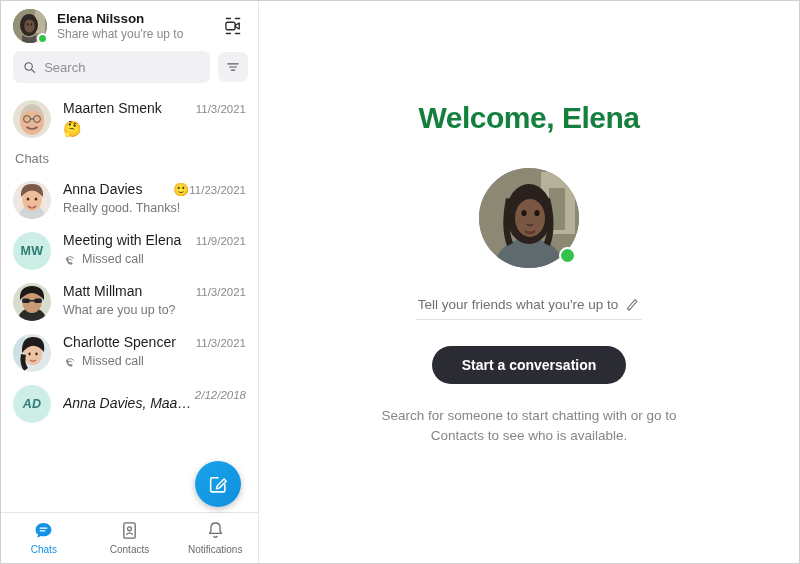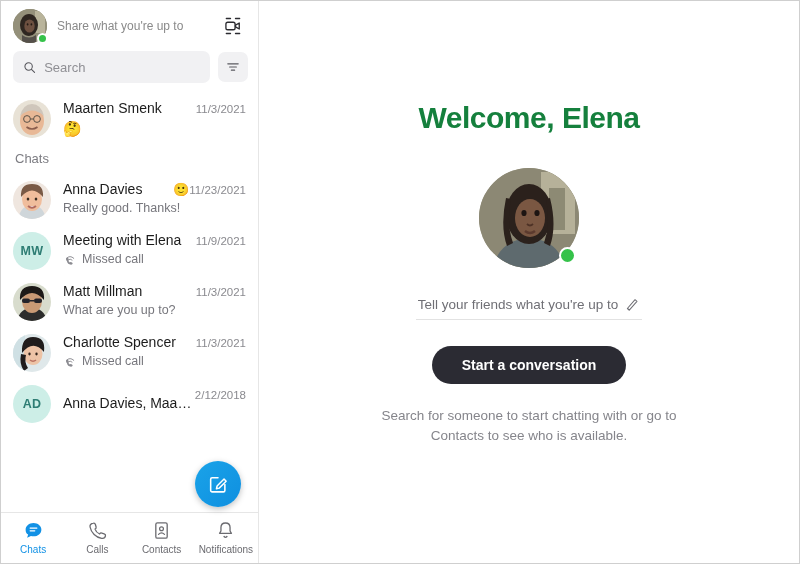--- a/index.html
+++ b/index.html
@@ -249,20 +249,21 @@
             <ellipse cx="16" cy="16" rx="9" ry="11" fill="#2e2620"></ellipse>
             <ellipse cx="16.5" cy="17" rx="5.2" ry="6.6" fill="#6d5040"></ellipse>
             <ellipse cx="14.6" cy="15.4" rx="0.9" ry="1.1" fill="#241a14"></ellipse>
             <ellipse cx="18.4" cy="15.4" rx="0.9" ry="1.1" fill="#241a14"></ellipse>
             <path d="M9 26 q7 5 14 0 l0 8 l-14 0 z" fill="#55504a"></path>
           </svg>
         </div>
         <div class="presence"></div>
       </div>
       <div class="profile-text">
+        <div class="profile-name">Elena Nilsson</div>
         <div class="profile-sub">Share what you're up to</div>
       </div>
       <div class="meet-btn">
         <svg width="20" height="20" viewBox="0 0 24 24">
           <path d="M4 3 h5 M15 3 h5 M4 21 h5 M15 21 h5" stroke="#2b2b30" stroke-width="1.6" stroke-linecap="round" fill="none"></path>
           <rect x="3.5" y="7.5" width="11" height="9" rx="2.2" stroke="#2b2b30" stroke-width="1.6" fill="none"></rect>
           <path d="M15 11 l4.5 -2.6 v7.2 L15 13 z" stroke="#2b2b30" stroke-width="1.6" stroke-linejoin="round" fill="none"></path>
         </svg>
       </div>
     </div>
@@ -391,21 +392,21 @@
             <svg width="14" height="14" viewBox="0 0 20 20">
               <path d="M4.5 12.5 q1 5 6 5.2 q2 .1 2.3 -1.6 q.2 -1.3 -1 -1.7 l-1.6 -.5 q-1 -.3 -1.5 .6 q-1.6 -1 -2.2 -2.7 q.9 -.6 .6 -1.6 l-.5 -1.6 q-.4 -1.2 -1.7 -1 q-1.7 .3 -1.6 2.3 q.1 1.6 1.2 2.6z" fill="#8b8b91" transform="translate(1,-1)"></path>
               <path d="M5 7.6 q5 -5.2 10.4 0" stroke="#8b8b91" stroke-width="1.4" fill="none" stroke-linecap="round"></path>
               <path d="M7.4 10 q2.8 -2.8 5.6 0" stroke="#8b8b91" stroke-width="1.3" fill="none" stroke-linecap="round"></path>
             </svg>
             <span>Missed call</span>
           </div>
         </div>
       </div>
 
-      <div class="chat-row" style="align-items:center;">
+      <div class="chat-row" style="align-items:center;font-style:italic;">
         <div class="row-avatar initials">AD</div>
         <div class="row-body">
           <div class="row-top" style="align-items:flex-start;">
             <span class="row-name">Anna Davies, Maarten...</span>
             <span class="row-date" style="margin-top:-8px;">2/12/2018</span>
           </div>
         </div>
       </div>
     </div>
 
@@ -416,26 +417,20 @@
       </svg>
     </div>
 
     <div class="bottom-nav">
       <div class="nav-item active">
         <svg width="21" height="21" viewBox="0 0 24 24">
           <path d="M12 3.4 c5 0 9 3.3 9 7.6 c0 4.3 -4 7.6 -9 7.6 c-1 0 -2 -.15 -2.9 -.4 l-4.4 2 l1.2 -3.6 C3.6 15.3 3 13.2 3 11 c0 -4.3 4 -7.6 9 -7.6z" fill="#1291e5"></path>
           <path d="M8.2 9.2 h7.6 M8.2 12.4 h5.2" stroke="#ffffff" stroke-width="1.5" stroke-linecap="round"></path>
         </svg>
         <div class="nav-label">Chats</div>
-      </div>
-      <div class="nav-item">
-        <svg width="21" height="21" viewBox="0 0 24 24">
-          <path d="M7.3 3.6 c1.3 -.3 2 .4 2.3 1.6 l.8 2.8 c.3 1.2 -.2 1.9 -1.2 2.4 c.9 2.7 2.7 4.6 5.2 5.6 c.6 -1 1.3 -1.5 2.5 -1.1 l2.7 .9 c1.2 .4 1.8 1.1 1.5 2.4 c-.4 2.1 -2 3.1 -4.4 2.7 C10.4 20 4.6 14.3 3.5 8 C3.1 5.6 4.3 4.1 7.3 3.6z" stroke="#6b6b70" stroke-width="1.5" fill="none" stroke-linejoin="round"></path>
-        </svg>
-        <div class="nav-label">Calls</div>
       </div>
       <div class="nav-item">
         <svg width="21" height="21" viewBox="0 0 24 24">
           <rect x="5.5" y="3.2" width="13" height="17.6" rx="1.8" stroke="#6b6b70" stroke-width="1.5" fill="none"></rect>
           <circle cx="12" cy="10" r="2.2" stroke="#6b6b70" stroke-width="1.4" fill="none"></circle>
           <path d="M8.6 16.4 q3.4 -3.3 6.8 0" stroke="#6b6b70" stroke-width="1.4" fill="none" stroke-linecap="round"></path>
         </svg>
         <div class="nav-label">Contacts</div>
       </div>
       <div class="nav-item">

